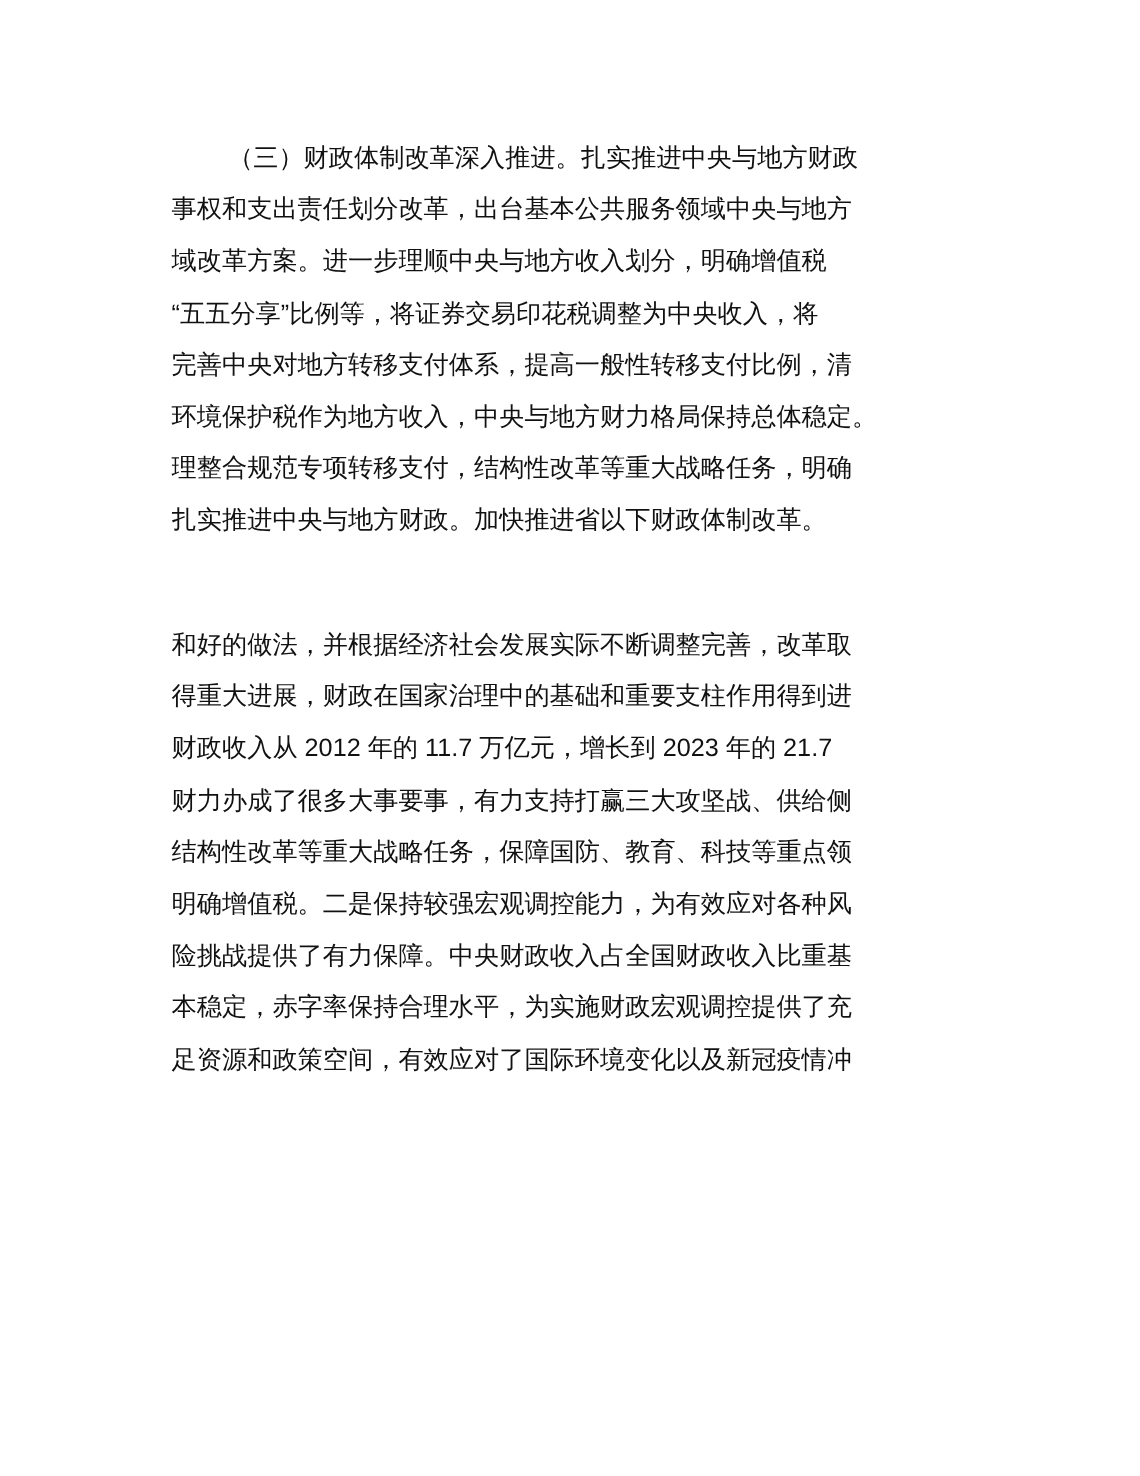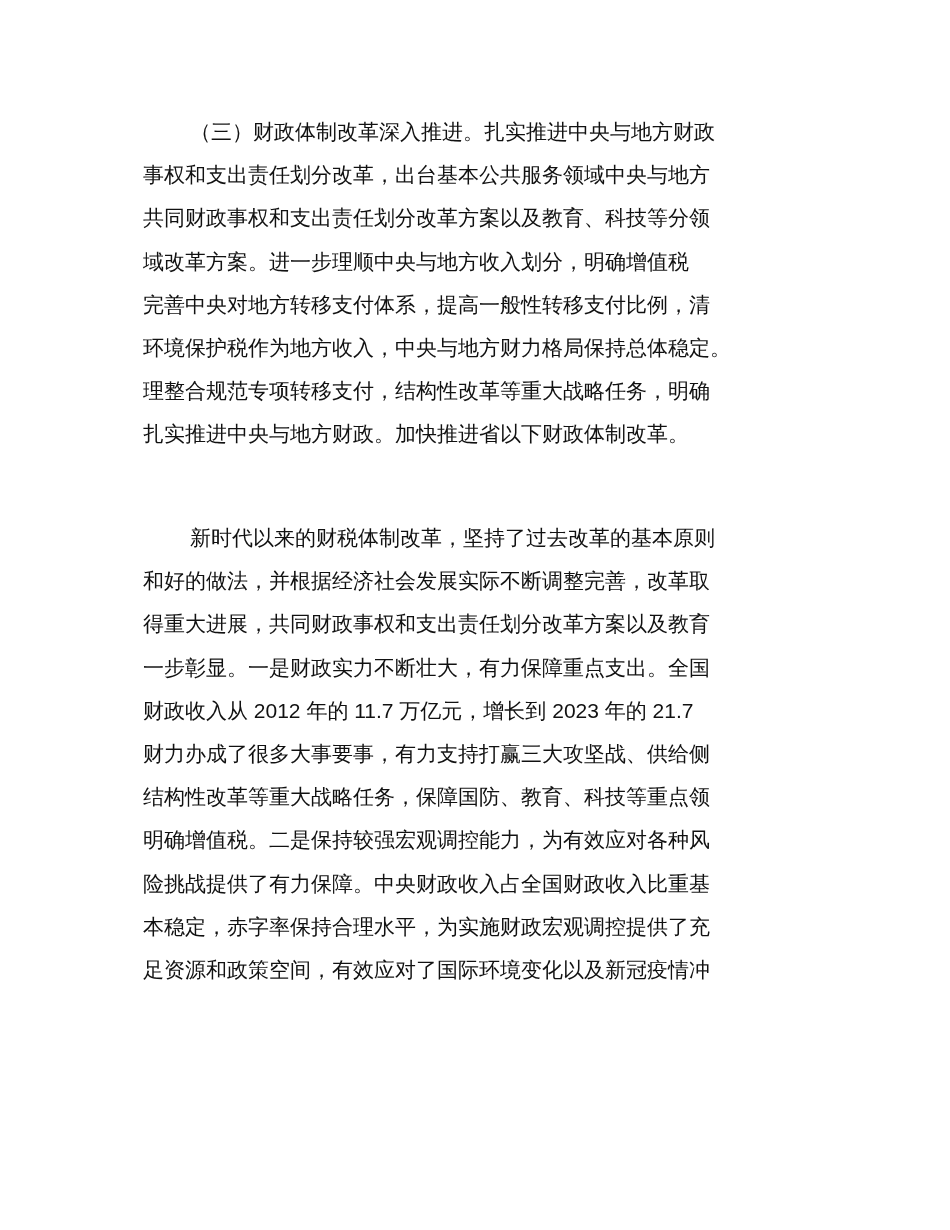--- a/index.html
+++ b/index.html
@@ -21,33 +21,31 @@
   .indent { padding-left: 47px; }
 </style>
 </head>
 <body>
 
 <div class="page">
 
   <div class="para" style="top:110px;">
     <span class="line indent">（三）财政体制改革深入推进。扎实推进中央与地方财政</span>
     <span class="line">事权和支出责任划分改革，出台基本公共服务领域中央与地方</span>
-    <span class="line">共同财政事权和支出责任划分改革方案以及教育、科技等分领</span>
     <span class="line">域改革方案。进一步理顺中央与地方收入划分，明确增值税</span>
+    <span class="line">“五五分享”比例等，将证券交易印花税调整为中央收入，将</span>
     <span class="line">完善中央对地方转移支付体系，提高一般性转移支付比例，清</span>
     <span class="line">环境保护税作为地方收入，中央与地方财力格局保持总体稳定。</span>
     <span class="line">理整合规范专项转移支付，结构性改革等重大战略任务，明确</span>
     <span class="line">扎实推进中央与地方财政。加快推进省以下财政体制改革。</span>
   </div>
 
   <div class="para" style="top:516px;">
-    <span class="line indent">新时代以来的财税体制改革，坚持了过去改革的基本原则</span>
     <span class="line">和好的做法，并根据经济社会发展实际不断调整完善，改革取</span>
-    <span class="line">得重大进展，共同财政事权和支出责任划分改革方案以及教育</span>
-    <span class="line">一步彰显。一是财政实力不断壮大，有力保障重点支出。全国</span>
+    <span class="line">得重大进展，财政在国家治理中的基础和重要支柱作用得到进</span>
     <span class="line">财政收入从 2012 年的 11.7 万亿元，增长到 2023 年的 21.7</span>
     <span class="line">财力办成了很多大事要事，有力支持打赢三大攻坚战、供给侧</span>
     <span class="line">结构性改革等重大战略任务，保障国防、教育、科技等重点领</span>
     <span class="line">明确增值税。二是保持较强宏观调控能力，为有效应对各种风</span>
     <span class="line">险挑战提供了有力保障。中央财政收入占全国财政收入比重基</span>
     <span class="line">本稳定，赤字率保持合理水平，为实施财政宏观调控提供了充</span>
     <span class="line">足资源和政策空间，有效应对了国际环境变化以及新冠疫情冲</span>
   </div>
 
 </div>

